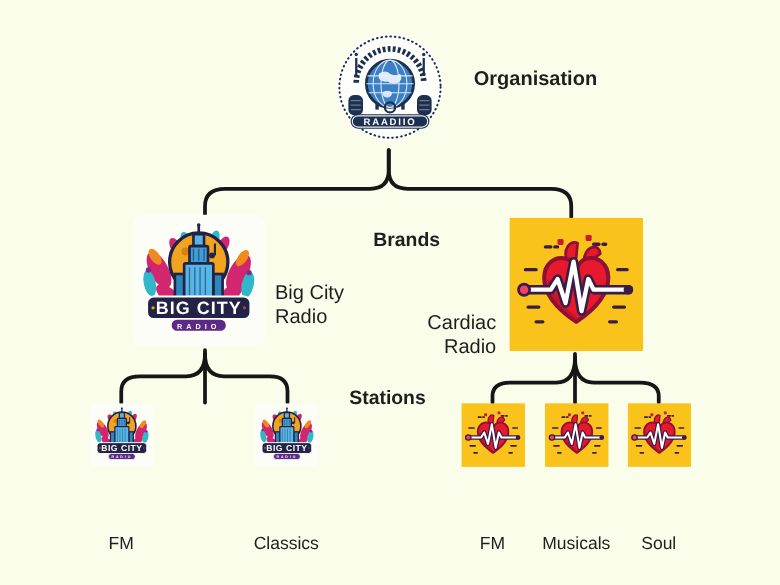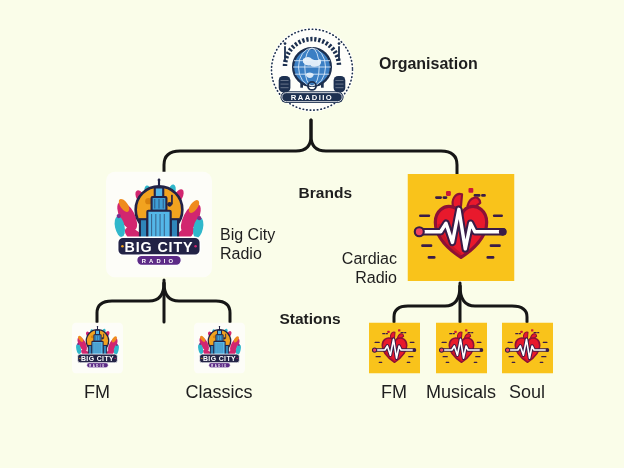--- a/index.html
+++ b/index.html
@@ -14,21 +14,21 @@
   .org-text{left:379px;top:52px;font-size:16px;line-height:23px;}
   .org-text .title{font-weight:700;}
   .brands-label{left:272px;top:184px;width:80px;text-align:right;}
   .bigcity-logo{left:106px;top:171px;width:106px;height:107px;}
   .bigcity-text{left:220px;top:225px;font-size:16px;line-height:19px;}
   .cardiac-text{left:297px;top:225px;width:100px;text-align:right;font-size:16px;line-height:19px;margin-top:24px;}
   .cardiac-logo{left:407px;top:174px;width:108px;height:107px;}
   .stations-label{left:270px;top:310px;width:80px;text-align:center;}
   .station{position:absolute;top:322px;width:64px;display:flex;flex-direction:column;align-items:center;gap:8px;}
   .station .logo-sm{width:51px;height:52px;display:block;}
-  .station .st-label{font-size:18px;white-space:nowrap;}
+  .station .st-label{font-size:14px;white-space:nowrap;margin-top:44px;}
   svg text{font-family:"Liberation Sans",sans-serif;}
 </style>
 </head>
 <body>
 
 <svg width="0" height="0" style="position:absolute" aria-hidden="true">
   <defs>
 
     <symbol id="art-org" viewBox="0 0 100 100">
       <circle cx="50" cy="48" r="47" fill="#fefefa"></circle>
@@ -160,21 +160,21 @@
   <div class="abs section-label stations-label">Stations</div>
 
   <div class="station" style="left:65px">
     <svg class="logo-sm" viewBox="0 0 100 100">
       <use href="#art-bigcity"></use>
       <text x="50" y="75.5" text-anchor="middle" font-size="13.5" font-weight="bold" letter-spacing="0.8" fill="#ffffff">BIG CITY</text>
       <text x="50" y="86.5" text-anchor="middle" font-size="5.5" font-weight="bold" letter-spacing="3" fill="#ffffff">RADIO</text>
     </svg>
     <div class="st-label">FM</div>
   </div>
-  <div class="station" style="left:187px">
+  <div class="station" style="left:197px">
     <svg class="logo-sm" viewBox="0 0 100 100">
       <use href="#art-bigcity"></use>
       <text x="50" y="75.5" text-anchor="middle" font-size="13.5" font-weight="bold" letter-spacing="0.8" fill="#ffffff">BIG CITY</text>
       <text x="50" y="86.5" text-anchor="middle" font-size="5.5" font-weight="bold" letter-spacing="3" fill="#ffffff">RADIO</text>
     </svg>
     <div class="st-label">Classics</div>
   </div>
 
   <div class="station" style="left:362px">
     <svg class="logo-sm" viewBox="0 0 100 100">

